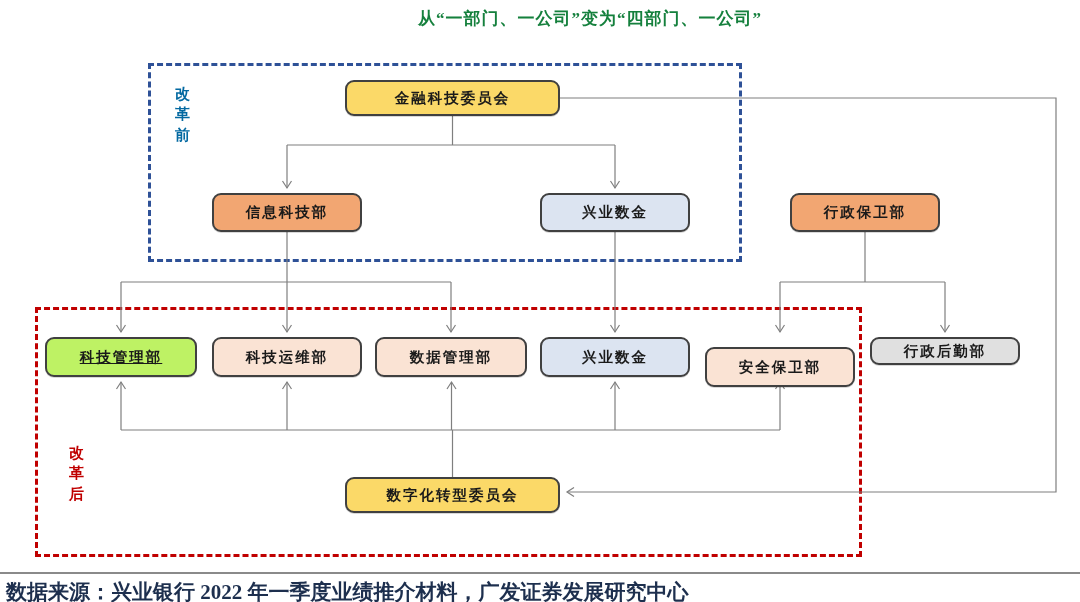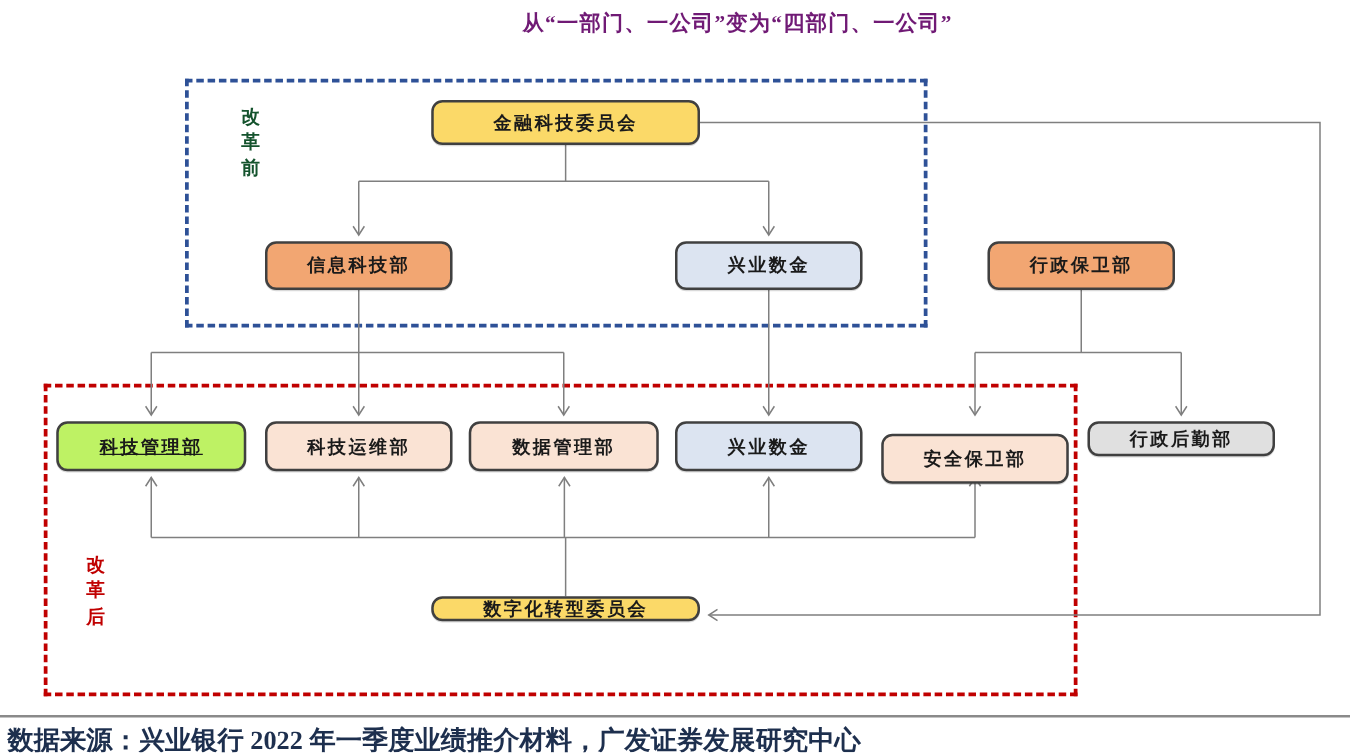--- a/index.html
+++ b/index.html
@@ -2,49 +2,49 @@
 <html><head>
 <meta charset="utf-8">
 <style>
   html,body{margin:0;padding:0;background:#ffffff;}
   #stage{
     position:relative;width:1080px;height:602px;background:#ffffff;
     font-family:"Liberation Serif","DejaVu Serif",serif;overflow:hidden;
   }
   .title{
     position:absolute;top:7px;left:590px;transform:translateX(-50%);
-    font-size:17px;font-weight:bold;color:#701a75;white-space:nowrap;letter-spacing:1px;
+    font-size:17px;font-weight:bold;color:#15803d;white-space:nowrap;letter-spacing:1px;
   }
   .dashed-box{position:absolute;box-sizing:border-box;background:transparent;}
   .box-before{left:148px;top:63px;width:594px;height:199px;border:3px dashed #2e5197;}
   .box-after{left:35px;top:307px;width:827px;height:250px;border:3px dashed #c00000;}
   .vlabel{
     position:absolute;width:17px;line-height:1.35;font-size:15px;font-weight:bold;
     word-break:break-all;text-align:center;
   }
-  .vlabel-before{left:192px;top:84px;color:#14532d;}
+  .vlabel-before{left:174px;top:84px;color:#0369a1;}
   .vlabel-after{left:68px;top:443px;color:#c00000;}
   .node{
     position:absolute;box-sizing:border-box;border:2px solid #404040;border-radius:9px;
     display:flex;align-items:center;justify-content:center;
     font-size:14.5px;font-weight:bold;color:#1a1a1a;letter-spacing:2px;
     box-shadow:0 1px 0 rgba(0,0,0,0.15);
   }
   
   .n-fintech{left:345px;top:80px;width:215px;height:36px;}
   .n-infotech{left:212px;top:193px;width:150px;height:39px;}
   .n-cibtop{left:540px;top:193px;width:150px;height:39px;}
   .n-adminsec{left:790px;top:193px;width:150px;height:39px;}
   .n-techmgmt{left:45px;top:337px;width:152px;height:40px;}
   .n-techops{left:212px;top:337px;width:150px;height:40px;}
   .n-datamgmt{left:375px;top:337px;width:152px;height:40px;}
   .n-cibbot{left:540px;top:337px;width:150px;height:40px;}
   .n-security{left:705px;top:337px;width:150px;height:40px;}
   .n-logistics{left:870px;top:337px;width:150px;height:28px;}
-  .n-digital{left:345px;top:477px;width:215px;height:20px;}
+  .n-digital{left:345px;top:477px;width:215px;height:36px;}
   svg.connectors{position:absolute;left:0;top:0;width:1080px;height:602px;pointer-events:none;}
   svg.connectors path{stroke:#7f7f7f;stroke-width:1.2;fill:none;}
   .footer{
     position:absolute;left:0;right:0;top:572px;border-top:2px solid #8a8a8a;
     padding:4px 0 0 6px;font-size:21px;font-weight:bold;color:#1d2f4e;white-space:nowrap;
   }
 </style>
 </head>
 <body>
 

